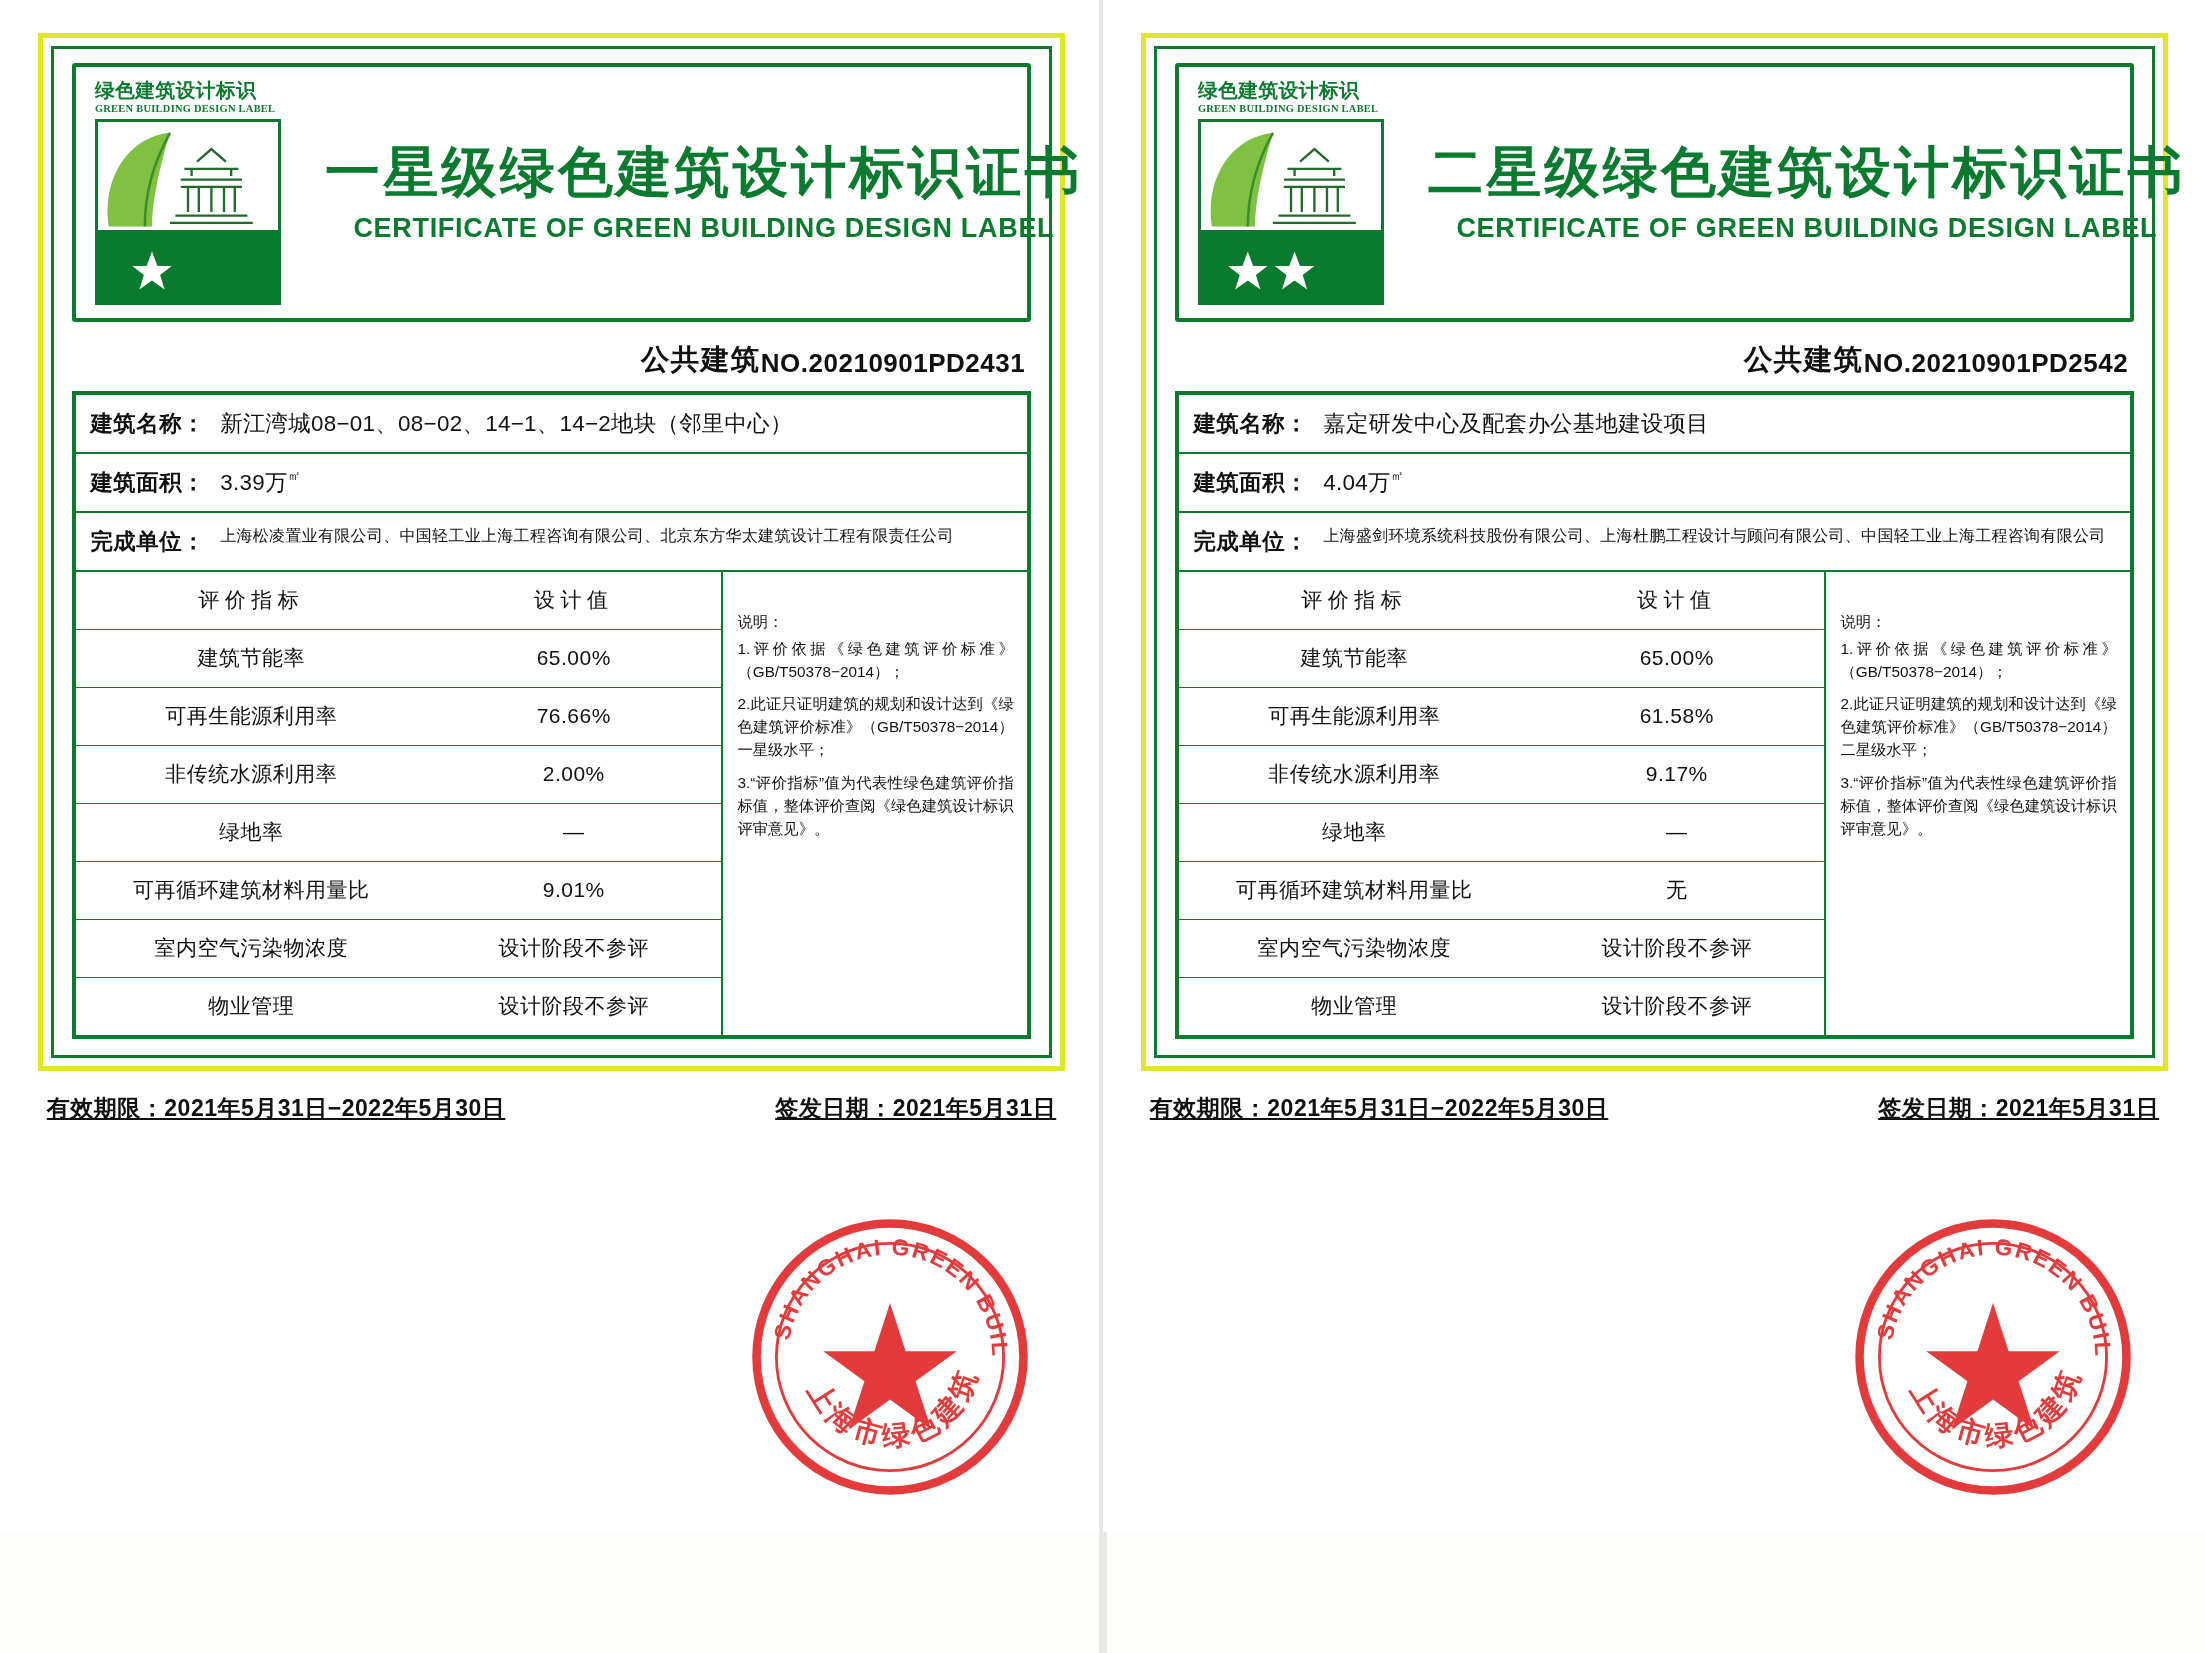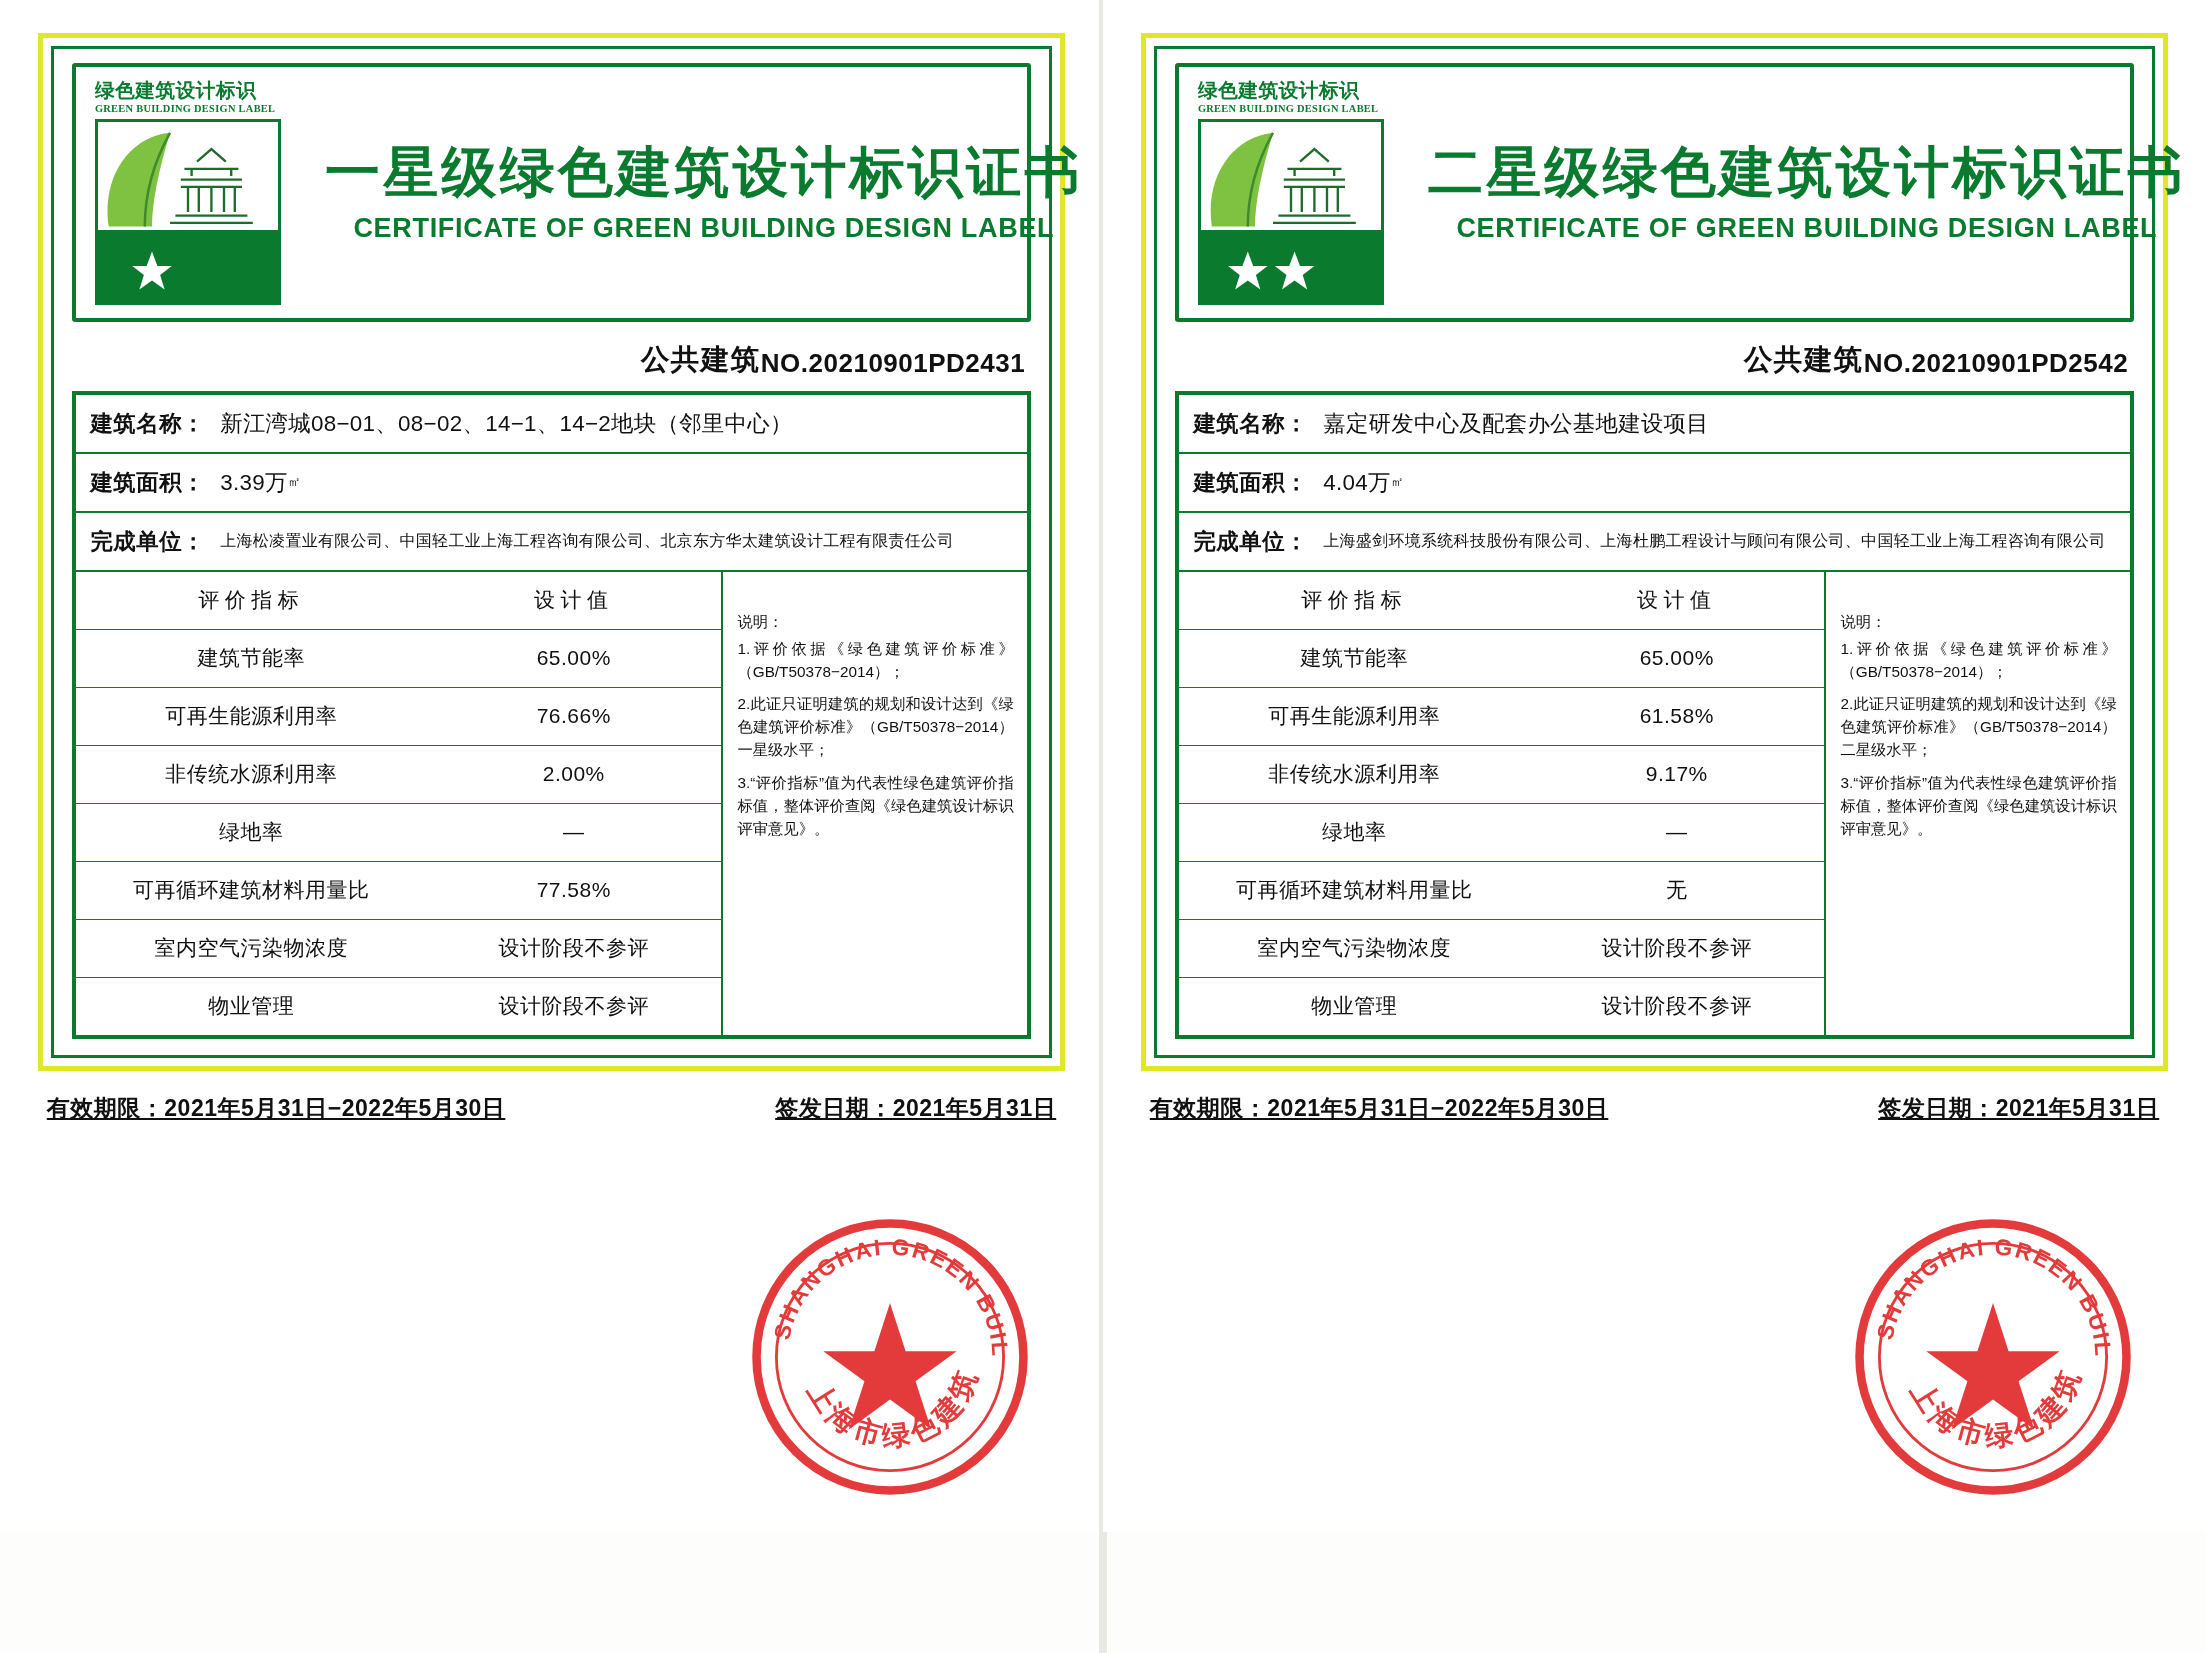--- a/index.html
+++ b/index.html
@@ -137,21 +137,21 @@
     letter-spacing: 0.5px;
   }
 
   
   .body-box {
     border: 4.4px solid #0a7a2f;
     box-sizing: border-box;
   }
   .info-row {
     display: flex;
-    align-items: center;
+    align-items: flex-start;
     border-bottom: 2.2px solid #0a7a2f;
     padding: 13px 14.2px;
     box-sizing: border-box;
     min-height: 53px;
   }
   .info-row:nth-child(3) { border-bottom: none; }
   .info-label {
     font-size: 22.4px;
     font-weight: bold;
     color: #111;
@@ -331,21 +331,21 @@
               <div class="m-row">
                 <div class="m-name">非传统水源利用率</div>
                 <div class="m-val">2.00%</div>
               </div>
               <div class="m-row">
                 <div class="m-name">绿地率</div>
                 <div class="m-val">—</div>
               </div>
               <div class="m-row">
                 <div class="m-name">可再循环建筑材料用量比</div>
-                <div class="m-val">77.58%</div>
+                <div class="m-val">9.01%</div>
               </div>
               <div class="m-row">
                 <div class="m-name">室内空气污染物浓度</div>
                 <div class="m-val">设计阶段不参评</div>
               </div>
               <div class="m-row">
                 <div class="m-name">物业管理</div>
                 <div class="m-val">设计阶段不参评</div>
               </div>
             </div>

